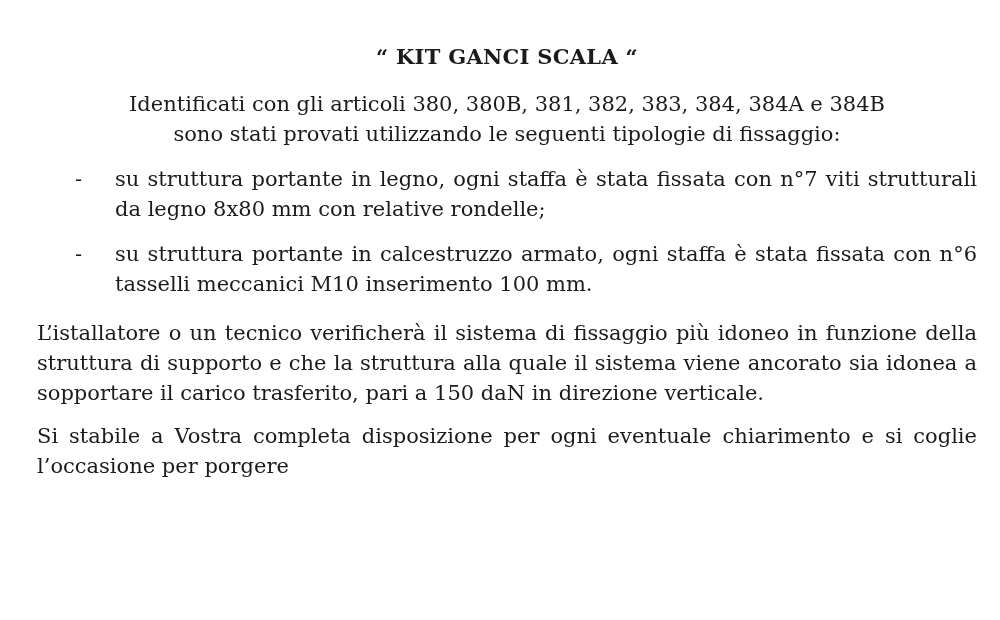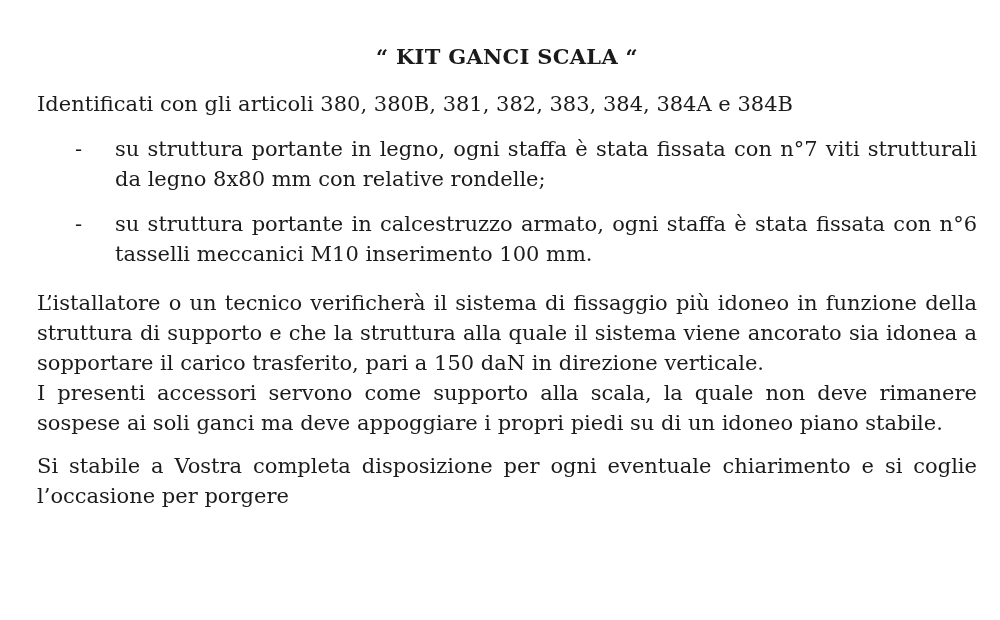--- a/index.html
+++ b/index.html
@@ -25,21 +25,21 @@
   .title {
     font-size: 21px;
     line-height: 30px;
     margin: 0;
     text-align: center;
     font-weight: 700;
     letter-spacing: 0.3px;
   }
   .intro {
     margin: 17px 0 0 0;
-    text-align: left;
+    text-align: center;
   }
   .bullet {
     display: flex;
     margin: 15px 0 0 38px;
   }
   .bullet .dash {
     flex: 0 0 40px;
   }
   .bullet .btext {
     flex: 1;
@@ -56,32 +56,32 @@
 </style>
 </head>
 <body>
 
 <div class="page">
 
   <h1 class="title">“ KIT GANCI SCALA “</h1>
 
   <p class="intro">
     <span>Identificati con gli articoli 380, 380B, 381, 382, 383, 384, 384A e 384B</span><br>
+    <span>sono stati provati utilizzando le seguenti tipologie di fissaggio:</span>
   </p>
 
   <div class="bullet">
     <span class="dash">-</span>
     <div class="btext">su struttura portante in legno, ogni staffa è stata fissata con n°7 viti strutturali da legno 8x80 mm con relative rondelle;</div>
   </div>
 
   <div class="bullet">
     <span class="dash">-</span>
     <div class="btext">su struttura portante in calcestruzzo armato, ogni staffa è stata fissata con n°6 tasselli meccanici M10 inserimento 100 mm.</div>
   </div>
 
   <p class="para">
     <span>L’istallatore o un tecnico verificherà il sistema di fissaggio più idoneo in funzione della struttura di supporto e che la struttura alla quale il sistema viene ancorato sia idonea a sopportare il carico trasferito, pari a 150 daN in direzione verticale.</span><br>
-    <span>I presenti accessori servono come supporto alla scala, la quale non deve rimanere sospese ai soli ganci ma deve appoggiare i propri piedi su di un idoneo piano stabile.</span>
   </p>
 
   <p class="para closing">Si stabile a Vostra completa disposizione per ogni eventuale chiarimento e si coglie l’occasione per porgere</p>
 
 </div>
 
 </body></html>

